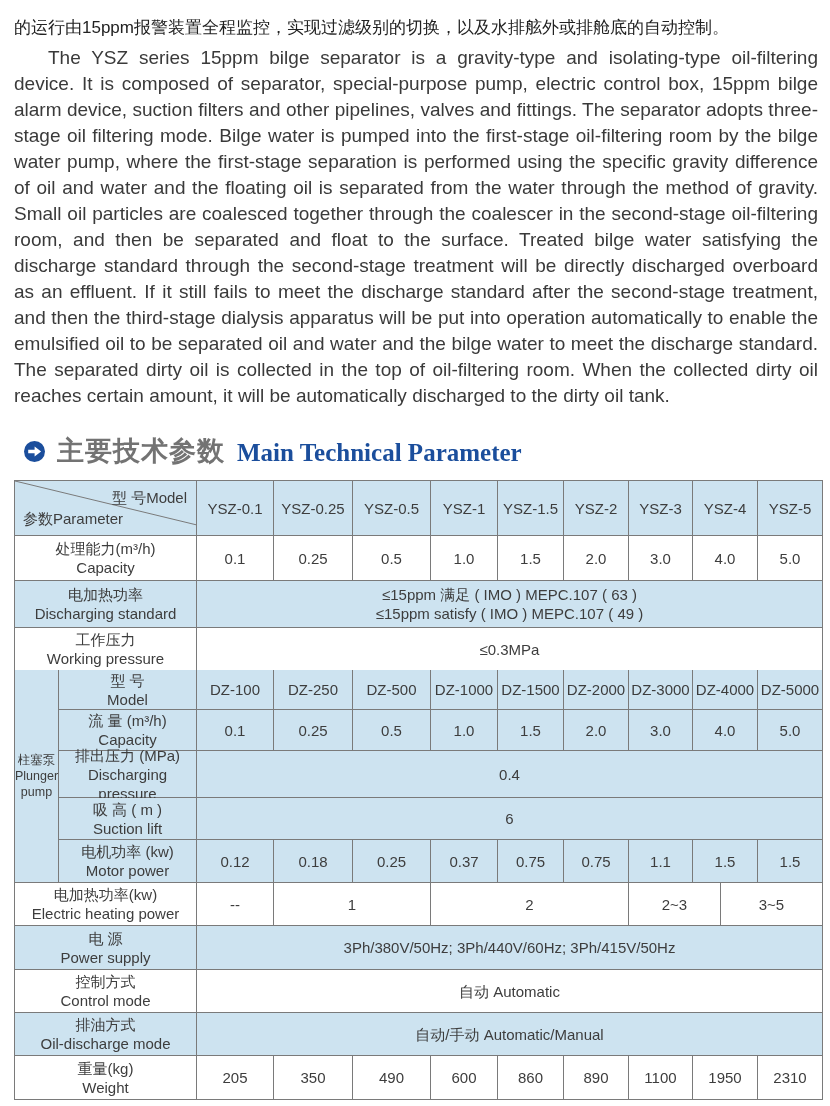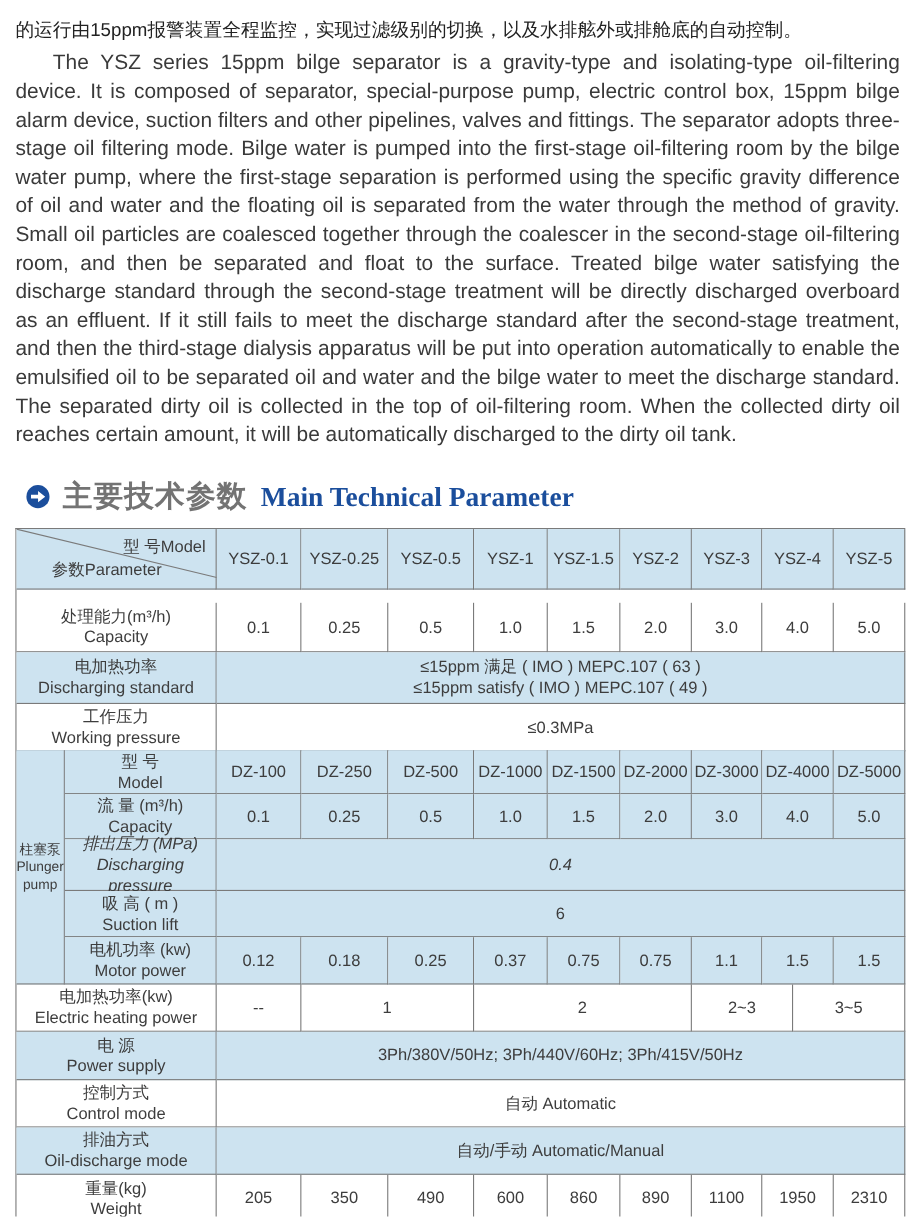--- a/index.html
+++ b/index.html
@@ -54,39 +54,39 @@
     font-size: 15px; color: #3d3d3d;
   }
   .trow { display: grid; }
   .cols-std  { grid-template-columns: 182px 77px 79px 78px 67px 66px 65px 64px 65px 65px; }
   .cols-span { grid-template-columns: 182px 626px; }
   .cols-heat { grid-template-columns: 182px 77px 157px 198px 92px 102px; }
   .cols-pump {
     grid-template-columns: 44px 138px 77px 79px 78px 67px 66px 65px 64px 65px 65px;
     grid-template-rows: 40px 41px 47px 42px 43px;
   }
-  .h55 { height: 55px; } .h45 { height: 45px; margin-top: 12px; } .h47 { height: 47px; }
+  .h55 { height: 55px; } .h45 { height: 45px; } .h47 { height: 47px; }
   .h42 { height: 42px; } .h43 { height: 43px; } .h44 { height: 44px; }
 
   .cell {
     border-right: 1px solid var(--bc);
     border-bottom: 1px solid var(--bc);
     display: flex; flex-direction: column;
     align-items: center; justify-content: center;
     text-align: center; line-height: 19px; padding: 2px;
   }
   .blue { background: var(--blue); }
 
   .corner { position: relative; display: block; }
   .corner .diag { position: absolute; left: 0; top: 0; }
   .corner-top { position: absolute; top: 7px; right: 9px; }
-  .corner-bottom { position: absolute; bottom: 7px; left: 8px; margin-left: 24px; }
+  .corner-bottom { position: absolute; bottom: 7px; left: 8px; }
 
   .pump-group { grid-row: 1 / 6; grid-column: 1; font-size: 12.5px; line-height: 16px; }
-  .pr1 { grid-row: 1; } .pr2 { grid-row: 2; } .pr3 { grid-row: 3; font-style: italic; }
+  .pr1 { grid-row: 1; } .pr2 { grid-row: 2; } .pr3 { grid-row: 3; }
   .pr4 { grid-row: 4; } .pr5 { grid-row: 5; }
   .pump-span { grid-column: 3 / 12; }
 </style>
 </head>
 <body>
 
 <div class="page">
 
   <div class="intro-cn">的运行由15ppm报警装置全程监控，实现过滤级别的切换，以及水排舷外或排舱底的自动控制。</div>
   <div class="intro-en">The YSZ series 15ppm bilge separator is a gravity-type and isolating-type oil-filtering device. It is composed of separator, special-purpose pump, electric control box, 15ppm bilge alarm device, suction filters and other pipelines, valves and fittings. The separator adopts three-stage oil filtering mode. Bilge water is pumped into the first-stage oil-filtering room by the bilge water pump, where the first-stage separation is performed using the specific gravity difference of oil and water and the floating oil is separated from the water through the method of gravity. Small oil particles are coalesced together through the coalescer in the second-stage oil-filtering room, and then be separated and float to the surface. Treated bilge water satisfying the discharge standard through the second-stage treatment will be directly discharged overboard as an effluent. If it still fails to meet the discharge standard after the second-stage treatment, and then the third-stage dialysis apparatus will be put into operation automatically to enable the emulsified oil to be separated oil and water and the bilge water to meet the discharge standard. The separated dirty oil is collected in the top of oil-filtering room. When the collected dirty oil reaches certain amount, it will be automatically discharged to the dirty oil tank.</div>

